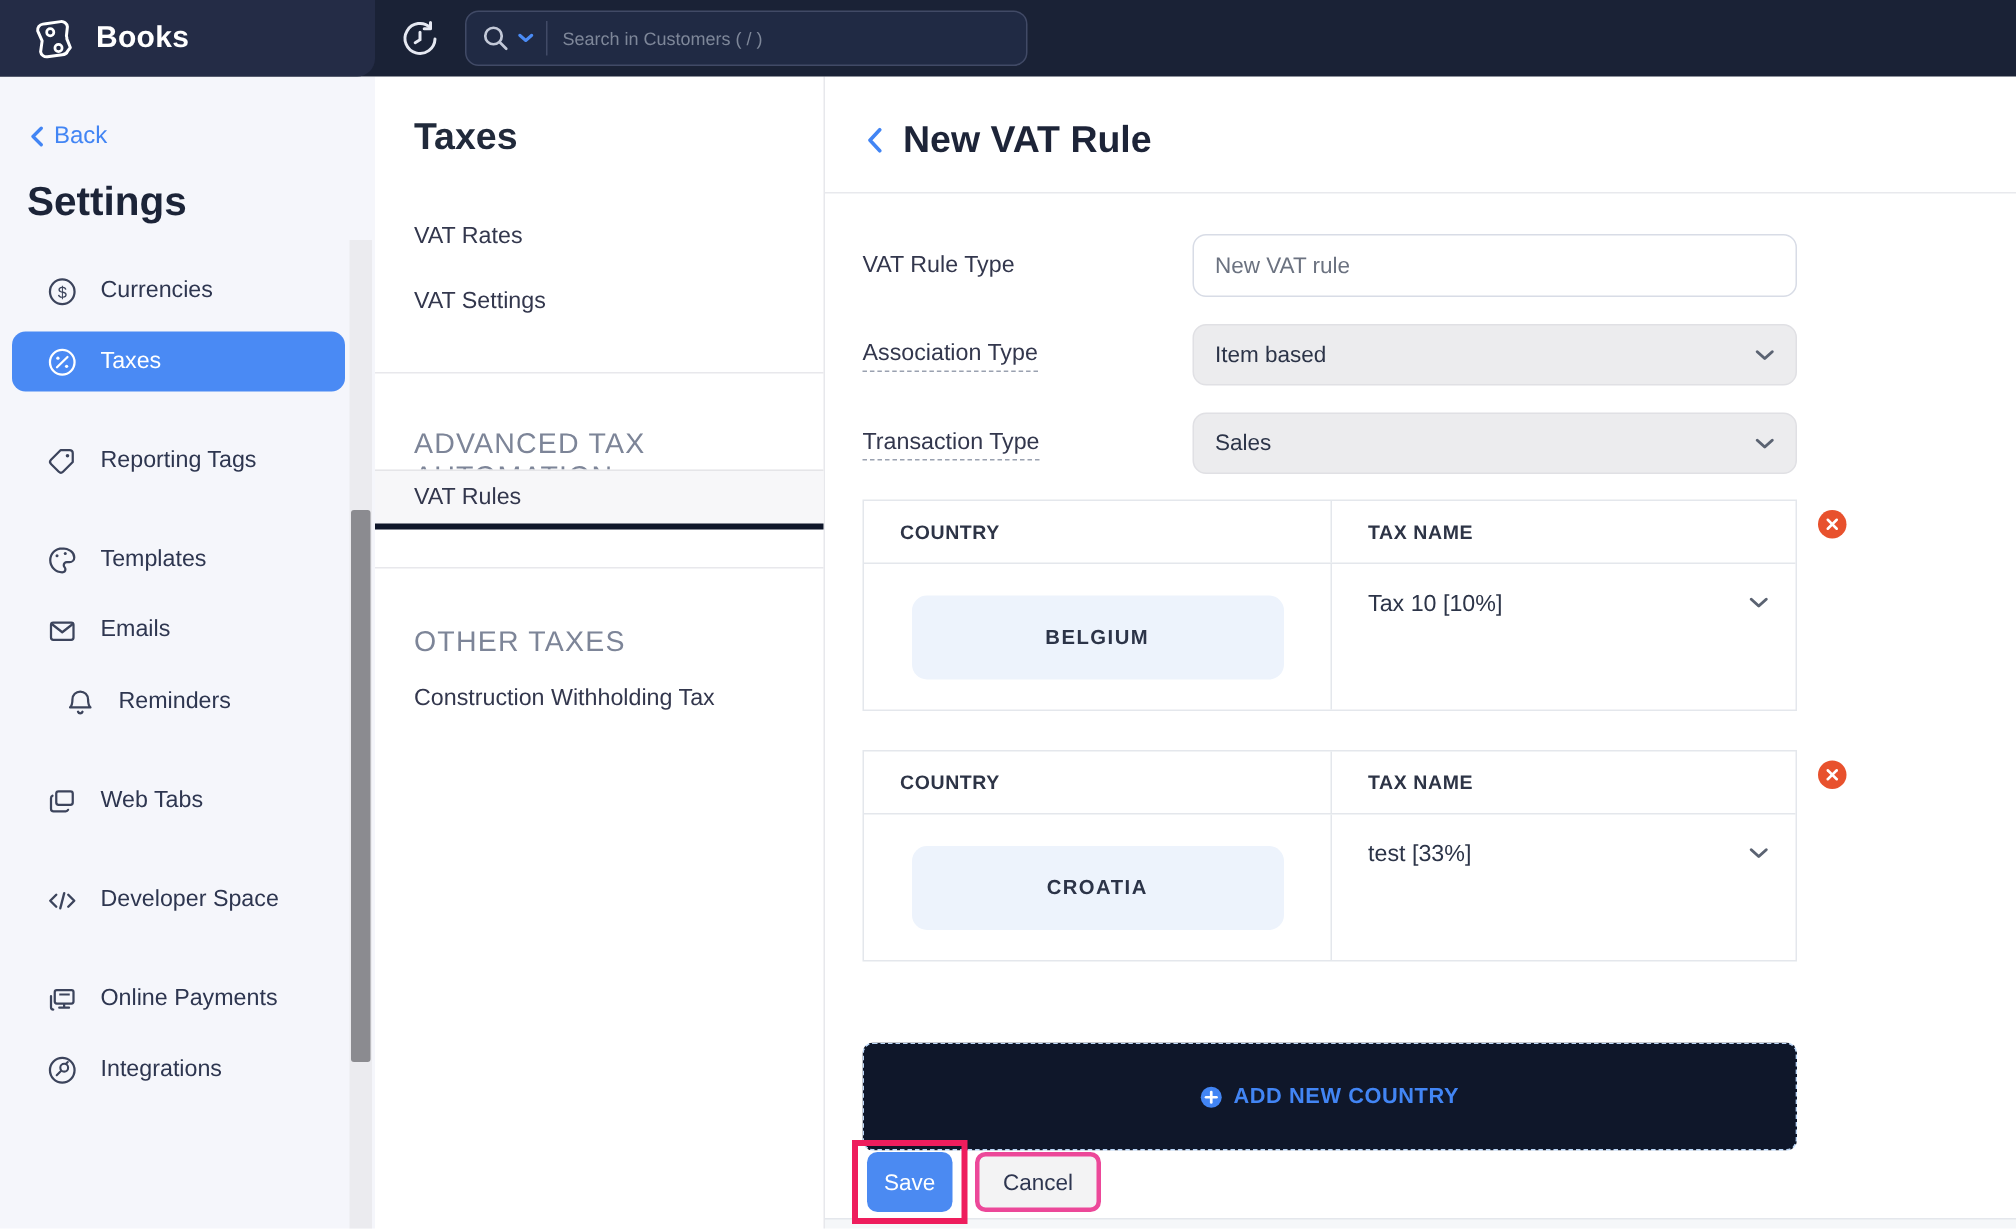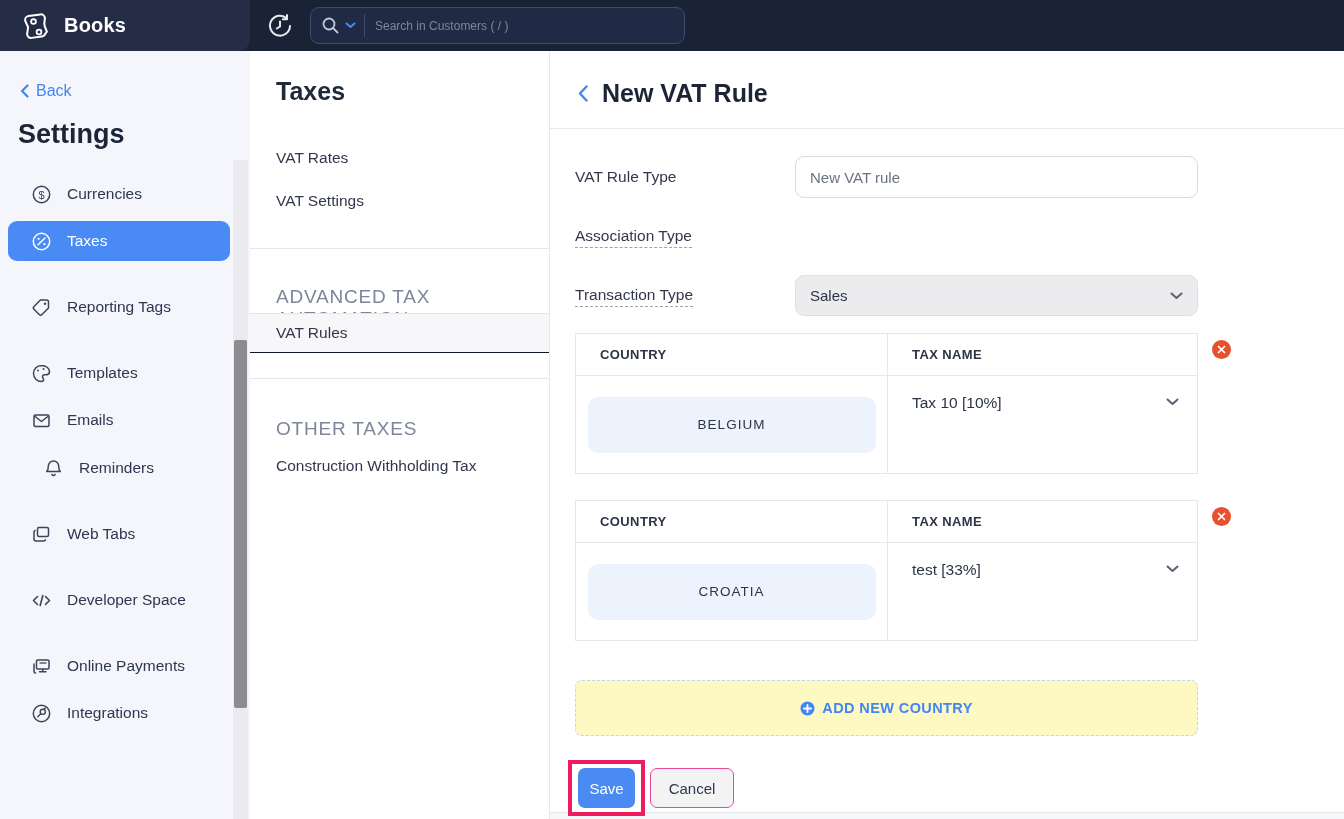--- a/index.html
+++ b/index.html
@@ -53,21 +53,21 @@
   .panel2 { position:absolute; left:250px; top:51px; width:300px; bottom:0;
     background:#ffffff; border-right:1px solid #e7e8ec; }
   .panel2 h2 { position:absolute; left:26px; top:26px; font-size:25px;
     font-weight:700; color:#212a3b; }
   .p2-item { position:absolute; left:0; width:100%; height:40px; display:flex;
     align-items:center; padding-left:26px; font-size:15.5px; color:#33374d; cursor:pointer; }
   .p2-div { position:absolute; left:0; width:100%; height:1px; background:#e8e8ec; }
   .p2-header { position:absolute; left:26px; font-size:19px; color:#7d8598;
     letter-spacing:.8px; font-weight:400; }
   .p2-item.selected { background:#f7f7f9; border-top:1px solid #e5e5e8;
-    border-bottom:1px solid #0f172a; }
+    border-bottom:4px solid #0f172a; }
 
   
   .main { position:absolute; left:550px; top:51px; right:0; bottom:0; background:#fff; }
   .main-header { position:absolute; left:28px; top:28px; display:flex; align-items:center; }
   .main-title { font-size:25px; font-weight:700; color:#1d2438; margin-left:14px; }
   .main-div { position:absolute; left:0; top:77px; right:0; height:1px; background:#e8e9ed; }
 
   .f-label { position:absolute; left:25px; font-size:15.5px; color:#33374d; }
   .f-label.dashed span { border-bottom:1px dashed #9aa1b0; padding-bottom:3px; }
   .text-input { position:absolute; left:245px; width:403px; height:42px;
@@ -83,42 +83,42 @@
   .ctable { position:absolute; left:25px; width:623px; border:1px solid #e4e7ec;
     background:#fff; }
   .ctable .thead { display:flex; height:42px; border-bottom:1px solid #e4e7ec; }
   .ctable .th { display:flex; align-items:center; padding-left:24px; font-size:13px;
     font-weight:700; color:#2d3446; letter-spacing:.4px; }
   .ctable .th1 { width:312px; border-right:1px solid #e4e7ec; }
   .ctable .th2 { flex:1; }
   .ctable .tbody { display:flex; height:97px; }
   .ctable .td1 { width:312px; border-right:1px solid #e4e7ec; display:flex;
     align-items:center; justify-content:center; }
-  .country-pill { width:288px; height:56px; background:#edf3fc; border-radius:10px;
+  .country-pill { width:248px; height:56px; background:#edf3fc; border-radius:10px;
     display:flex; align-items:center; justify-content:center; font-size:13.5px;
-    font-weight:400; color:#2c3448; letter-spacing:1px; }
+    font-weight:700; color:#2c3448; letter-spacing:1px; }
   .ctable .td2 { flex:1; position:relative; padding:18px 18px 0 24px; }
   .tax-select { display:flex; align-items:flex-start; cursor:pointer; }
   .tax-select .tax-name { font-size:15.5px; color:#2c3448; }
   .tax-select .chev { margin-left:auto; margin-top:4px; }
   .delete-badge { position:absolute; width:19px; height:19px; border-radius:50%;
     background:#e8512d; display:flex; align-items:center; justify-content:center;
     cursor:pointer; }
 
-  .add-panel { position:absolute; left:25px; top:629px; width:623px; height:56px;
-    background:#fef9c3; border:1px dashed #bcd7f7; border-radius:7px;
+  .add-panel { position:absolute; left:25px; top:644px; width:623px; height:72px;
+    background:#0f172a; border:1px dashed #bcd7f7; border-radius:7px;
     display:flex; align-items:center; justify-content:center; cursor:pointer; }
   .add-panel .add-label { color:#4285f4; font-size:14.5px; font-weight:600;
     letter-spacing:.4px; margin-left:7px; }
 
   .btn-save { position:absolute; left:28px; top:717px; width:57px; height:40px;
     background:#4b8af2; color:#ffffff; border:none; border-radius:7px;
     font-size:15px; cursor:pointer; font-family:"Liberation Sans",sans-serif; }
   .btn-cancel { position:absolute; left:100px; top:717px; width:84px; height:40px;
-    background:#f3f3f4; color:#2e3650; border:1px solid #ec4899; border-radius:7px;
+    background:#f3f3f4; color:#2e3650; border:3px solid #ec4899; border-radius:7px;
     font-size:15px; cursor:pointer; font-family:"Liberation Sans",sans-serif; }
   .annotation { position:absolute; left:18px; top:709px; width:77px; height:56px;
     border:4px solid #ee1d5d; pointer-events:none; z-index:20; }
   .bottom-strip { position:absolute; left:0; right:0; top:761px; bottom:0;
     background:#f5f7f9; border-top:1px solid #e4e7ec; }
 </style>
 </head>
 <body>
 
 <div class="topbar">
@@ -293,20 +293,26 @@
     </svg>
     <span class="main-title">New VAT Rule</span>
   </div>
   <div class="main-div"></div>
 
   <div class="f-label" style="top:117px;">VAT Rule Type</div>
   <input class="text-input" style="top: 105px;" type="text" placeholder="New VAT rule">
 
   <div class="f-label dashed" style="top:176px;">
     <span>Association Type</span>
+  </div>
+  <div class="select" style="top:165px;">
+    <span>Item based</span>
+    <svg class="chev" width="13" height="8" viewBox="0 0 13 8">
+      <path d="M1.5 1.5 L6.5 6 L11.5 1.5" fill="none" stroke="#5b6372" stroke-width="2" stroke-linecap="round" stroke-linejoin="round"></path>
+    </svg>
   </div>
 
   <div class="f-label dashed" style="top:235px;">
     <span>Transaction Type</span>
   </div>
   <div class="select" style="top:224px;">
     <span>Sales</span>
     <svg class="chev" width="13" height="8" viewBox="0 0 13 8">
       <path d="M1.5 1.5 L6.5 6 L11.5 1.5" fill="none" stroke="#5b6372" stroke-width="2" stroke-linecap="round" stroke-linejoin="round"></path>
     </svg>

